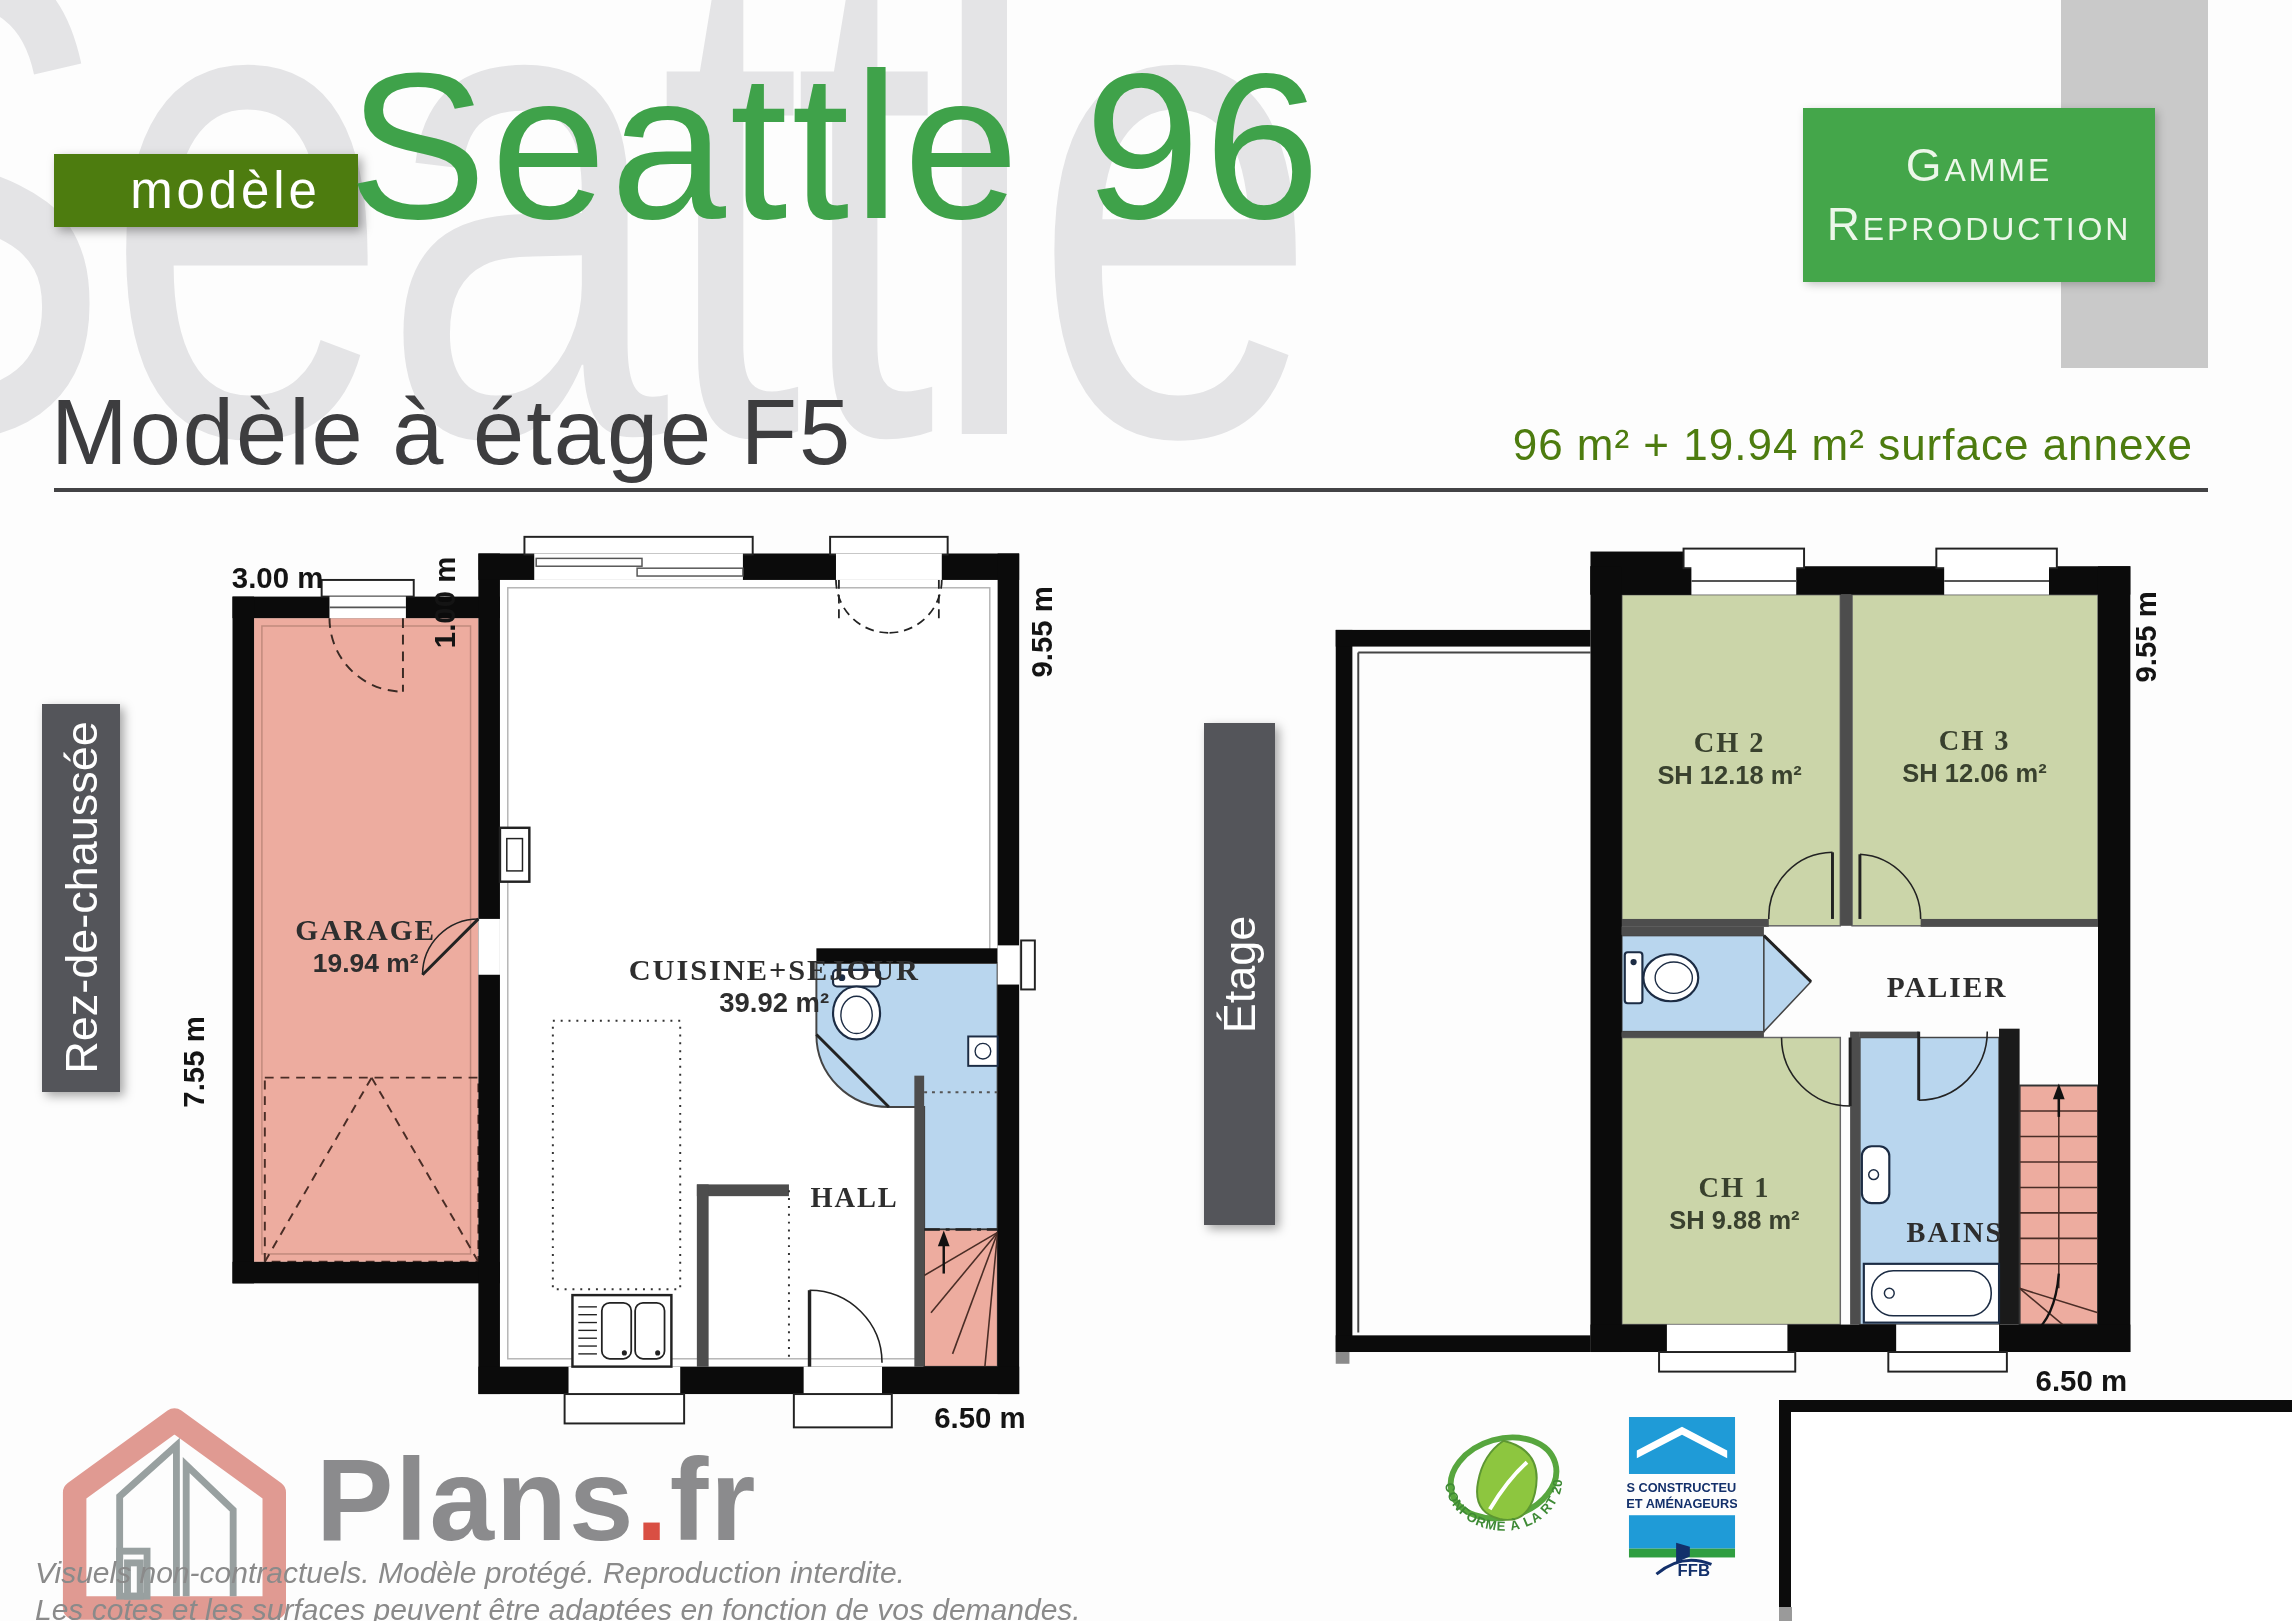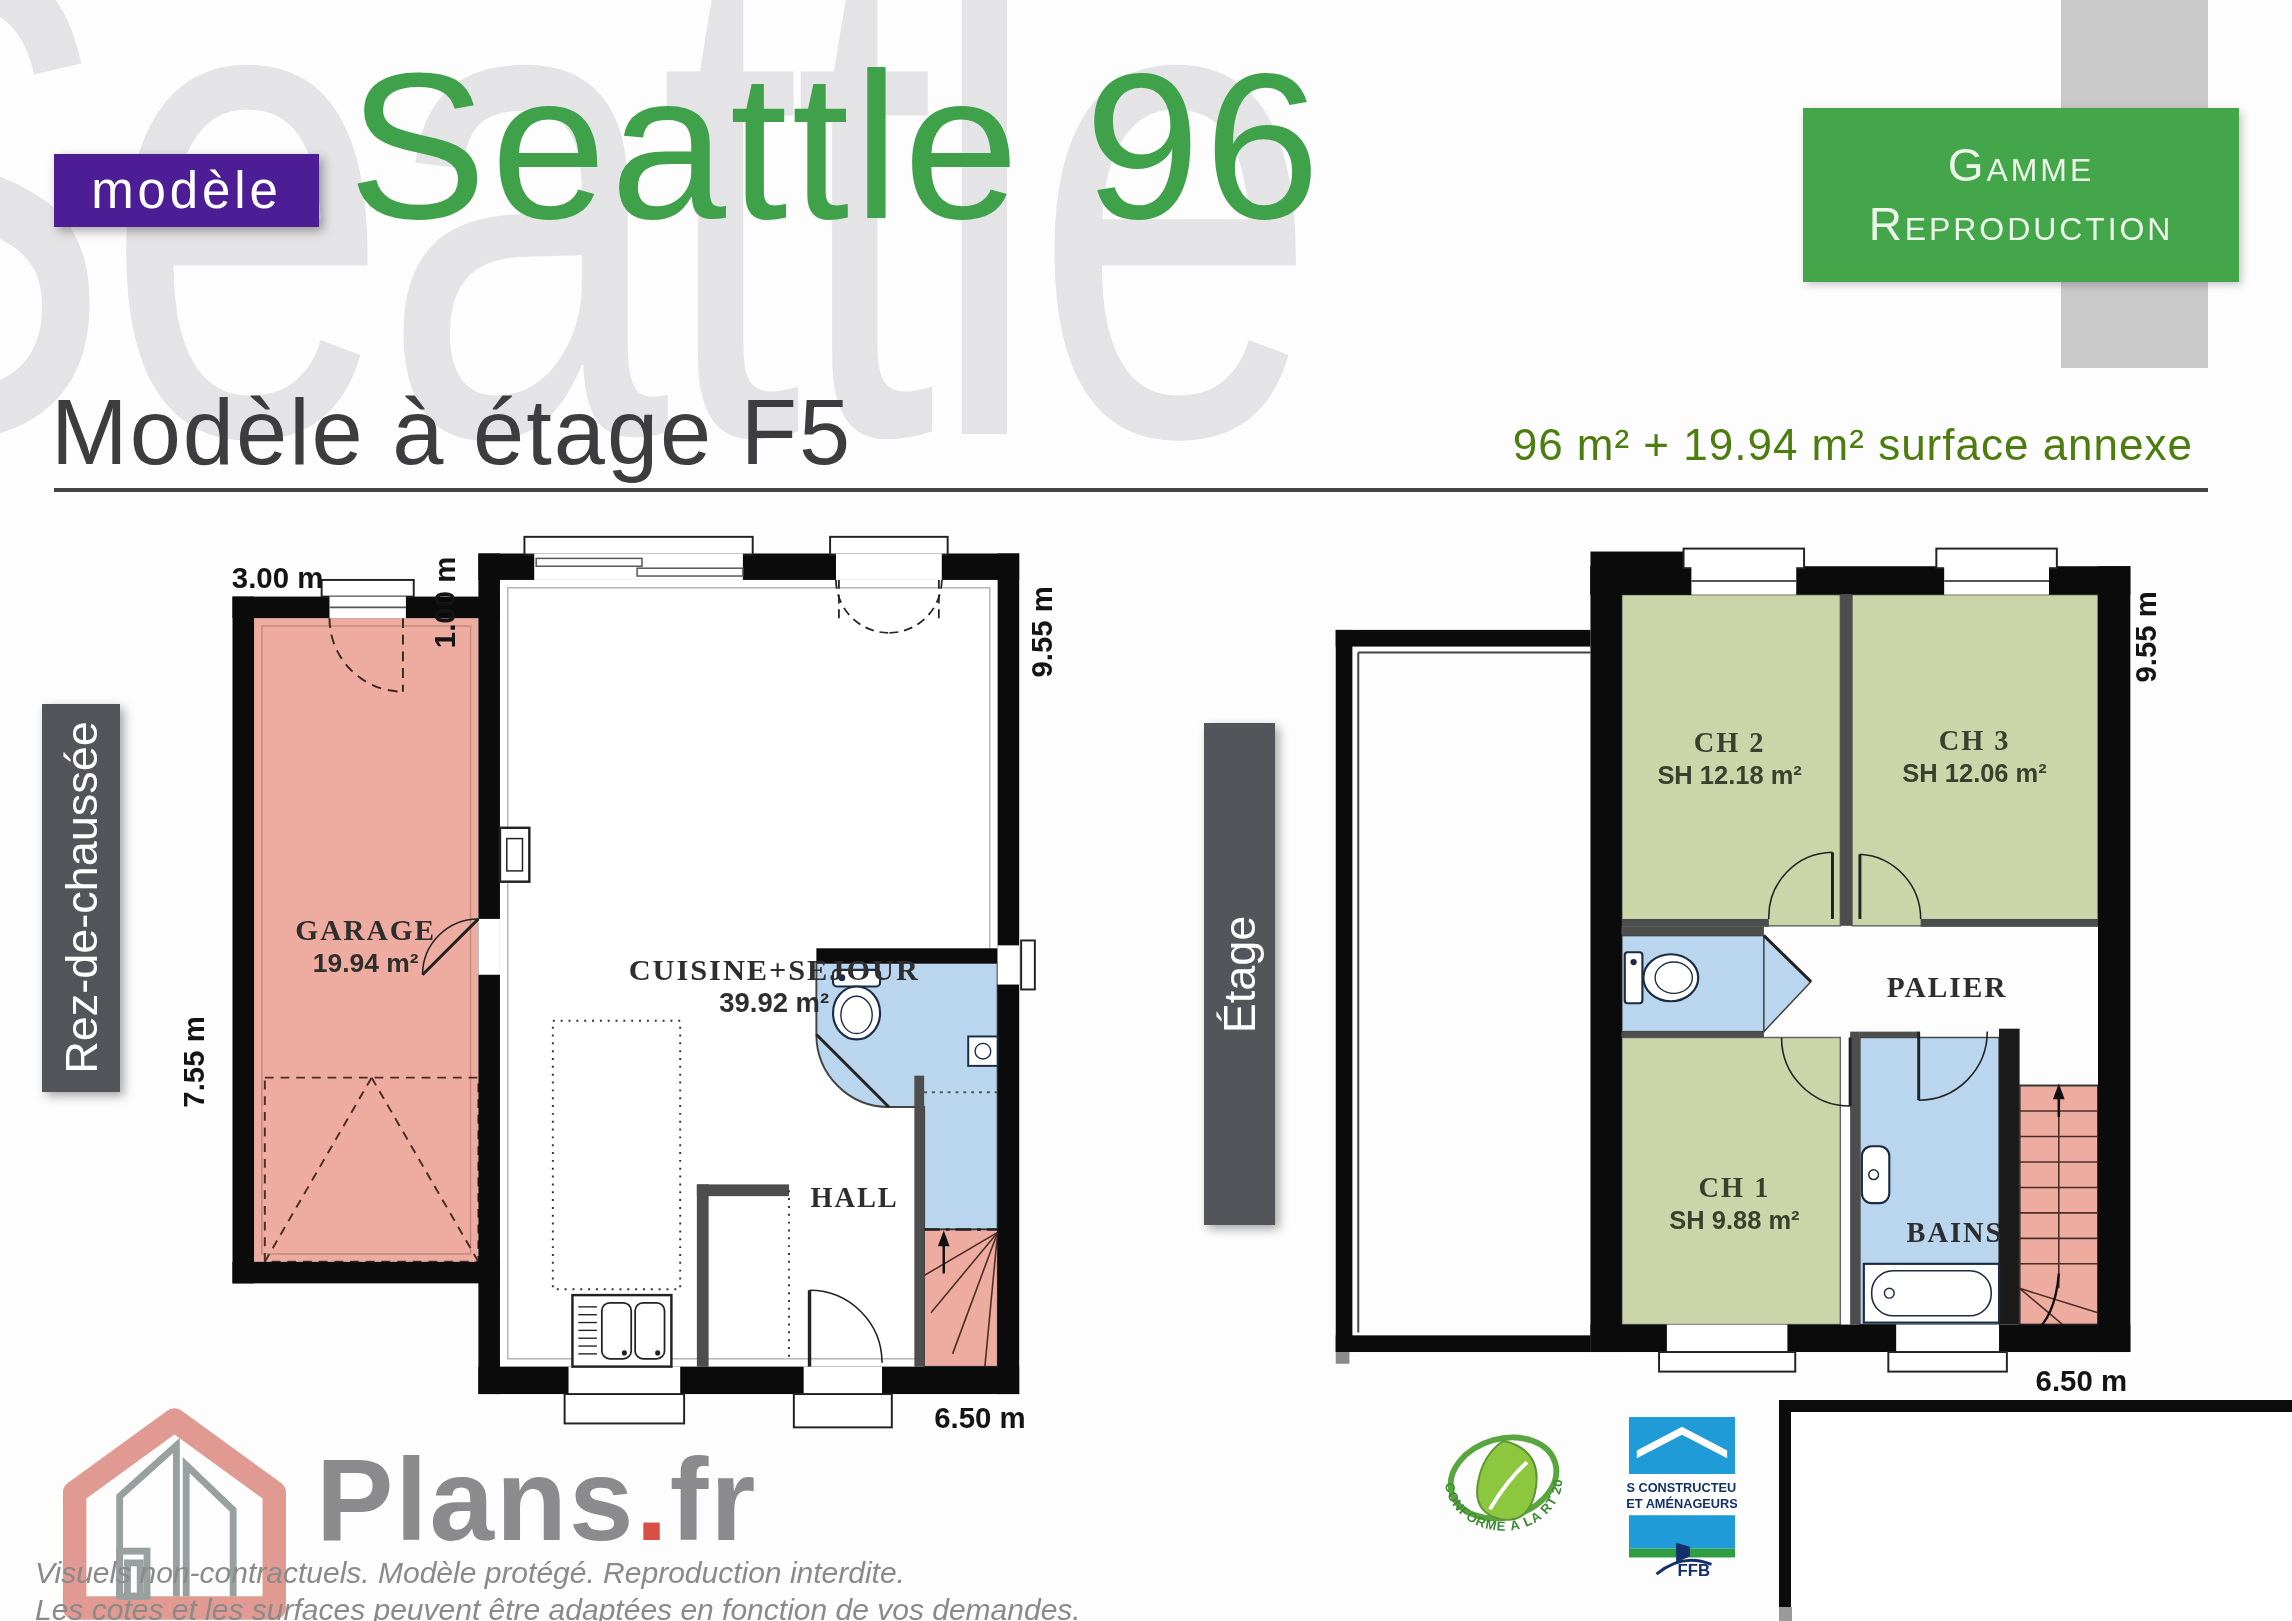--- a/index.html
+++ b/index.html
@@ -3,25 +3,25 @@
 <meta charset="utf-8">
 <style>
   html,body{margin:0;padding:0;background:#888;}
   .canvas{position:relative;width:2293px;height:1621px;background:#fdfdfd;overflow:hidden;
           font-family:"Liberation Sans",sans-serif;}
   .abs{position:absolute;}
   
   .watermark{left:-230px;top:-147px;font-size:686px;line-height:686px;color:#e4e4e6;
              letter-spacing:-11.8px;transform:scaleX(.75);transform-origin:0 0;white-space:nowrap;}
   .graybar-top{left:2061px;top:0;width:147px;height:368px;background:#c9c9c9;}
-  .model-tag{left:54px;top:154px;width:265px;height:73px;background:#4c1d95;color:#fff;
+  .model-tag{left:54px;top:154px;width:265px;height:73px;background:#4d7c0f;color:#fff;
              font-size:51px;line-height:73px;text-align:center;letter-spacing:3.9px;
-             box-shadow:3.9px 3.9px 9.8px rgba(0,0,0,.35);}
+             box-shadow:3.9px 3.9px 9.8px rgba(0,0,0,.35);padding-left:39px;}
   .title{left:348px;top:34px;font-size:208px;line-height:225px;color:#3fa24a;letter-spacing:3.9px;white-space:nowrap;text-align:center;}
-  .range-box{left:1803px;top:108px;width:436px;height:174px;background:#44a64a;color:#ecf7e9;
+  .range-box{left:1803px;top:108px;width:352px;height:174px;background:#44a64a;color:#ecf7e9;
              display:flex;flex-direction:column;justify-content:center;align-items:center;
              font-variant:small-caps;font-size:46px;line-height:59px;letter-spacing:2.9px;
              box-shadow:2.9px 2.9px 8.8px rgba(0,0,0,.25);}
   .subtitle{left:51px;top:380px;font-size:92px;color:#3d3d3f;letter-spacing:2px;white-space:nowrap;text-align:right;}
   .surface{right:100px;top:420px;font-size:44px;color:#4d7c0f;letter-spacing:1px;white-space:nowrap;}
   .divider{left:54px;top:488px;width:2154px;height:3.9px;background:#434345;}
   
   .sidebar{background:#54555a;box-shadow:3.9px 3.9px 9.8px rgba(0,0,0,.35);}
   .vlabel{color:#fff;text-align:center;white-space:nowrap;transform:rotate(-90deg);}
   

